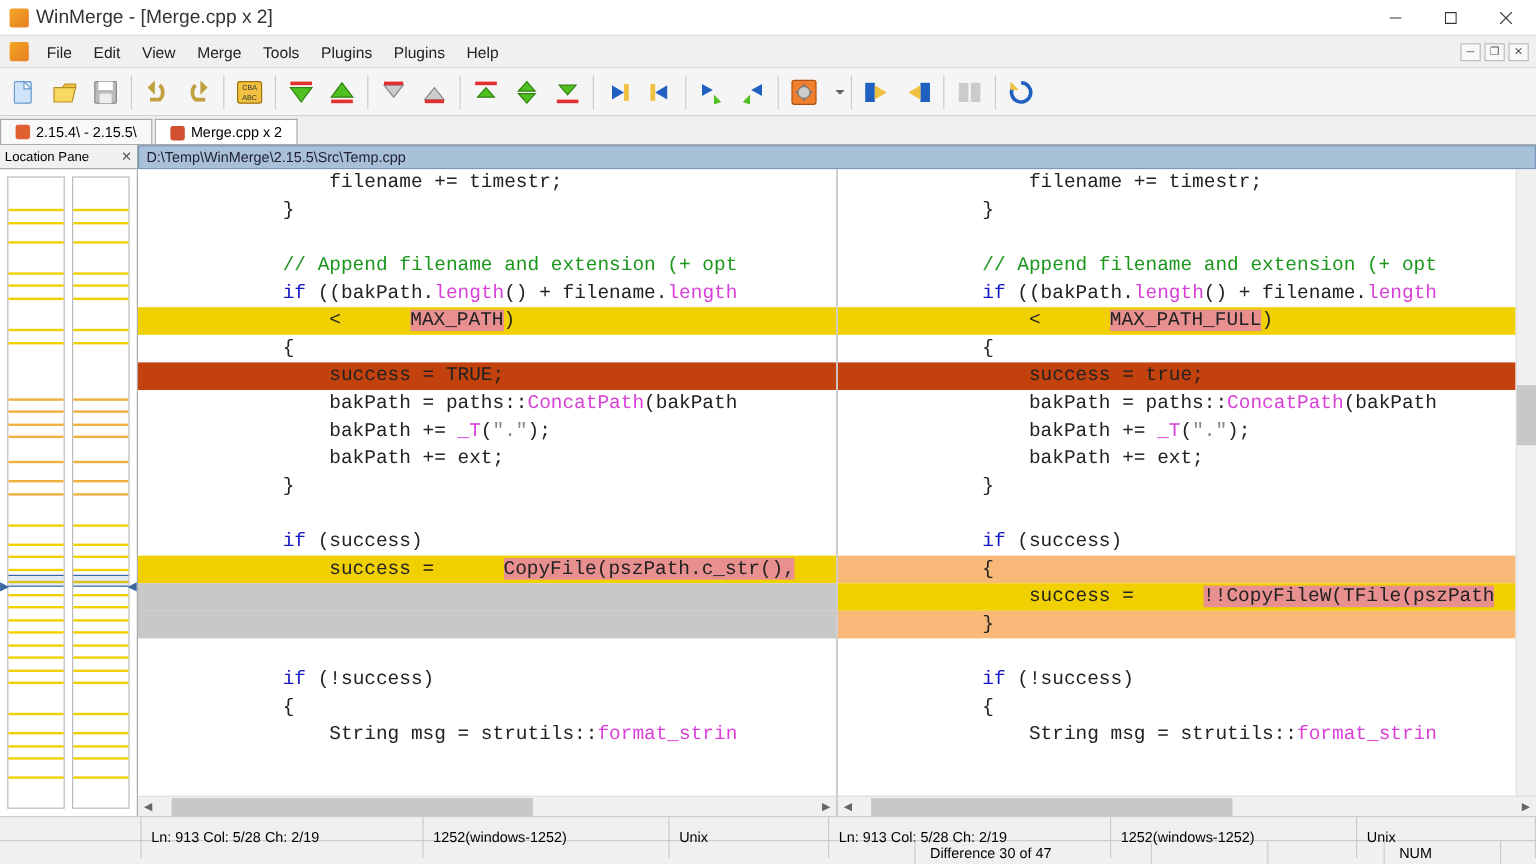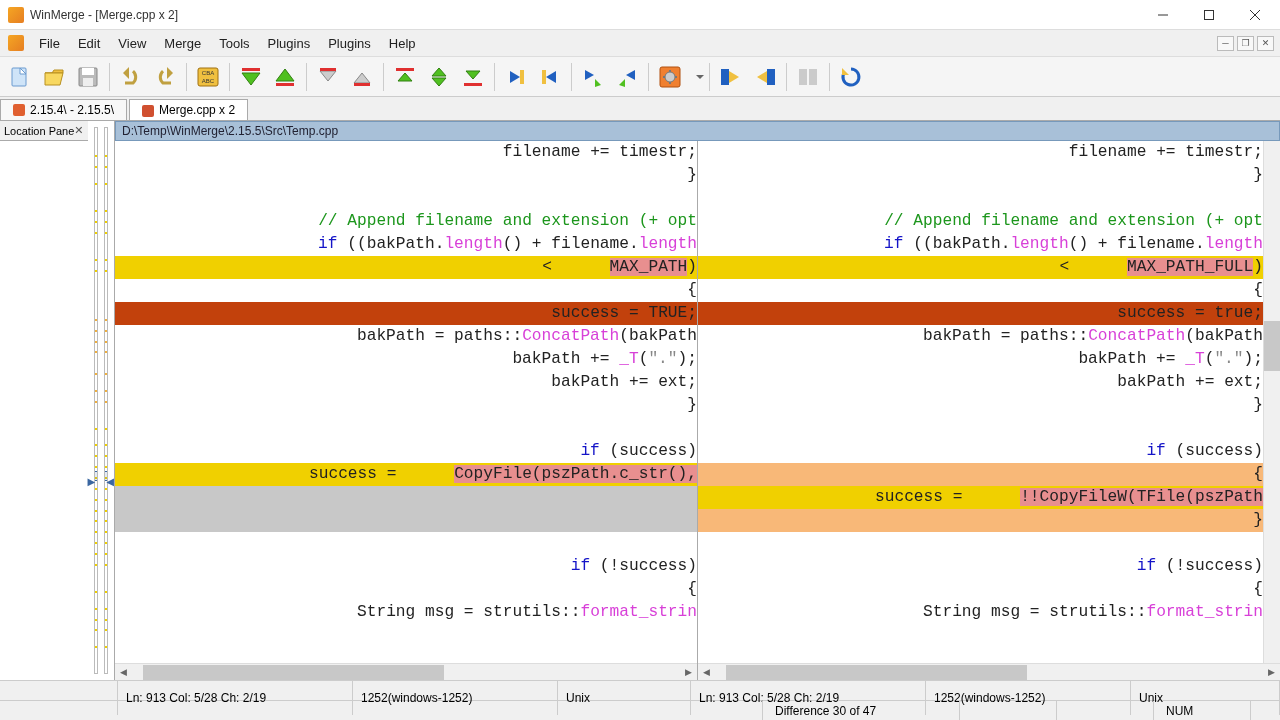--- a/index.html
+++ b/index.html
@@ -1,20 +1,20 @@
 <!DOCTYPE html>
 <html><head>
 <meta charset="utf-8">
 <style>
 * { margin: 0; padding: 0; box-sizing: border-box; }
 body { font-family: "Segoe UI", Tahoma, sans-serif; font-size: 12px; background: #f0f0f0; overflow: hidden; width: 1280px; height: 720px; }
 
 .titlebar { height: 30px; background: #fff; display: flex; align-items: center; padding: 0 2px; border-bottom: 1px solid #ddd; }
 .titlebar .appicon { width: 16px; height: 16px; margin: 0 6px; background: linear-gradient(135deg,#f5a623,#e67e22); border-radius: 2px; }
-.titlebar .title { font-size: 12px; color: #333; flex: 1; }
+.titlebar .title { font-size: 16px; color: #333; flex: 1; }
 .titlebar .winctrls { display: flex; }
 .titlebar .winctrls div { width: 46px; height: 30px; display: flex; align-items: center; justify-content: center; font-size: 12px; color: #333; }
 
 .row2 { height: 27px; background: #f0f0f0; display: flex; align-items: center; padding: 0 2px; border-bottom: 1px solid #ddd; }
 .row2 .appicon2 { width: 16px; height: 16px; margin: 0 6px; background: linear-gradient(135deg,#f5a623,#e67e22); border-radius: 2px; }
 .menubar { display: flex; }
 .menubar .mi { padding: 4px 9px; font-size: 13px; color: #222; }
 .row2 .childctrls { margin-left: auto; display: flex; gap: 3px; padding-right: 4px; }
 .row2 .childctrls div { width: 17px; height: 15px; border: 1px solid #bbb; display: flex; align-items: center; justify-content: center; font-size: 9px; color: #555; background: #f8f8f8; }
 
@@ -22,33 +22,33 @@
 .tb-btn { width: 32px; height: 32px; display: flex; align-items: center; justify-content: center; border: 1px solid transparent; border-radius: 2px; }
 .tb-sep { width: 1px; height: 28px; background: #ccc; margin: 0 3px; }
 
 .doc-tabs { height: 24px; background: #f0f0f0; display: flex; align-items: flex-end; border-bottom: 1px solid #aaa; }
 .doc-tab { padding: 3px 12px; font-size: 12px; border: 1px solid #aaa; border-bottom: none; background: #f8f8f8; margin-right: 2px; display: flex; align-items: center; gap: 5px; }
 .doc-tab.active { background: #fff; font-weight: 400; align-items: flex-end; }
 .doc-tab .ticon { width: 12px; height: 12px; border-radius: 2px; }
 
 .main { display: flex; height: calc(720px - 30px - 27px - 40px - 24px - 20px - 20px); }
 
-.locpane { width: 115px; border-right: 1px solid #aaa; background: #fff; display: flex; flex-direction: row; }
+.locpane { width: 115px; border-right: 1px solid #aaa; background: #fff; display: flex; flex-direction: column; }
 .locpane-hdr { height: 20px; background: #f0f0f0; border-bottom: 1px solid #aaa; display: flex; align-items: center; padding: 0 4px; font-size: 11px; }
 .locpane-hdr .x { margin-left: auto; font-size: 11px; color: #555; }
 .locpane-body { flex: 1; display: flex; padding: 6px; gap: 6px; position: relative; }
 .loccol { flex: 1; border: 1px solid #bbb; background: #fff; position: relative; }
 .locmark { position: absolute; left: 0; right: 0; height: 2px; }
 .loc-cursor { position: absolute; left: 0; right: 0; height: 10px; border-top: 1px solid #3a66a1; border-bottom: 1px solid #3a66a1; background: rgba(80,120,180,.15); }
 .loc-arrows { position: absolute; left: 0; right: 0; height: 12px; display: flex; justify-content: space-between; font-size: 10px; color: #3a66a1; pointer-events: none; }
 
 .diffpanes { flex: 1; display: flex; flex-direction: column; }
 .panehdrs { height: 20px; display: flex; }
 .panehdr { flex: 1; background: #a8c0d8; border: 1px solid #7799bb; padding: 2px 6px; font-size: 12px; color: #223; overflow: hidden; white-space: nowrap; }
-.panerow { flex: 1; display: flex; overflow: hidden; text-align: right; }
+.panerow { flex: 1; display: flex; overflow: hidden; }
 .codecol { flex: 1; display: flex; flex-direction: column; border-right: 1px solid #aaa; overflow: hidden; }
 .codewrap { flex: 1; background: #fff; overflow: hidden; position: relative; }
 .codeinner { font-family: Consolas, "Courier New", monospace; font-size: 16.2px; line-height: 23px; white-space: pre; color: #222; }
 .scroll-v { width: 17px; background: #f0f0f0; border-left: 1px solid #ddd; }
 .scroll-v .thumb { width: 100%; height: 50px; background: #c8c8c8; margin-top: 180px; }
 
 .ln { padding-left: 4px; }
 .diff-change { background: #f0d000; }
 .diff-del { background: #c2410c; }
 .diff-add { background: #f0d000; }

